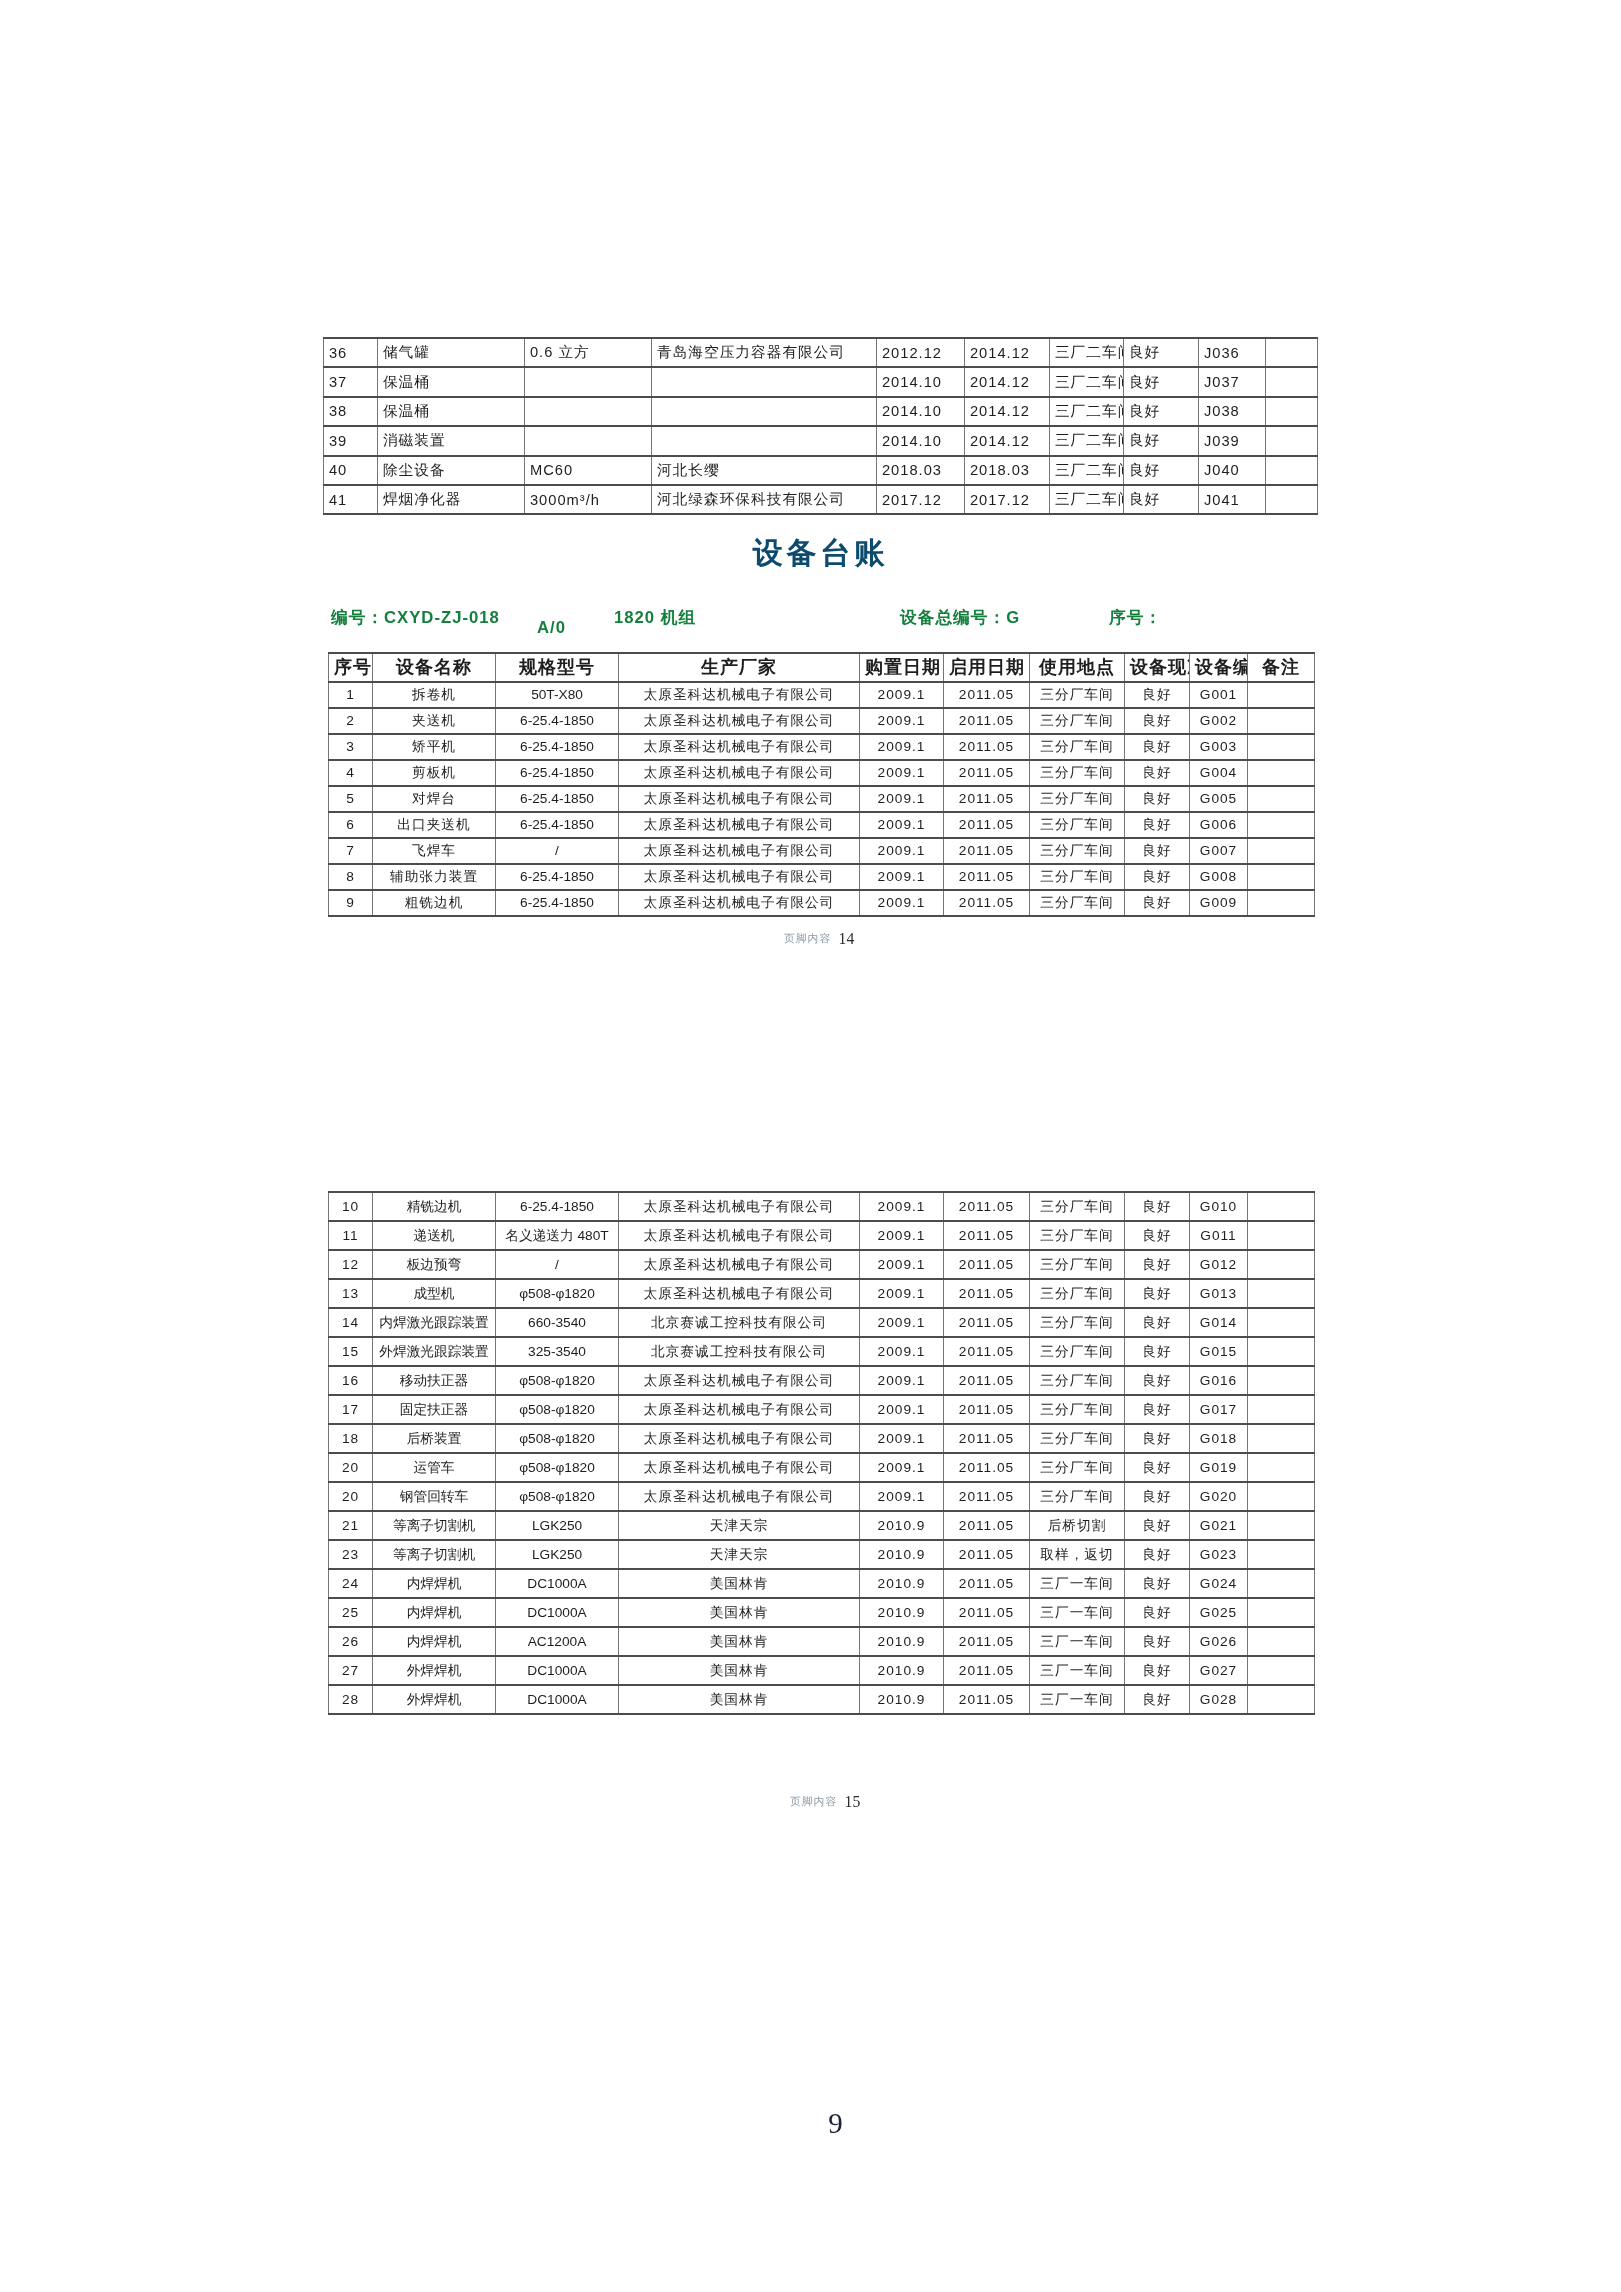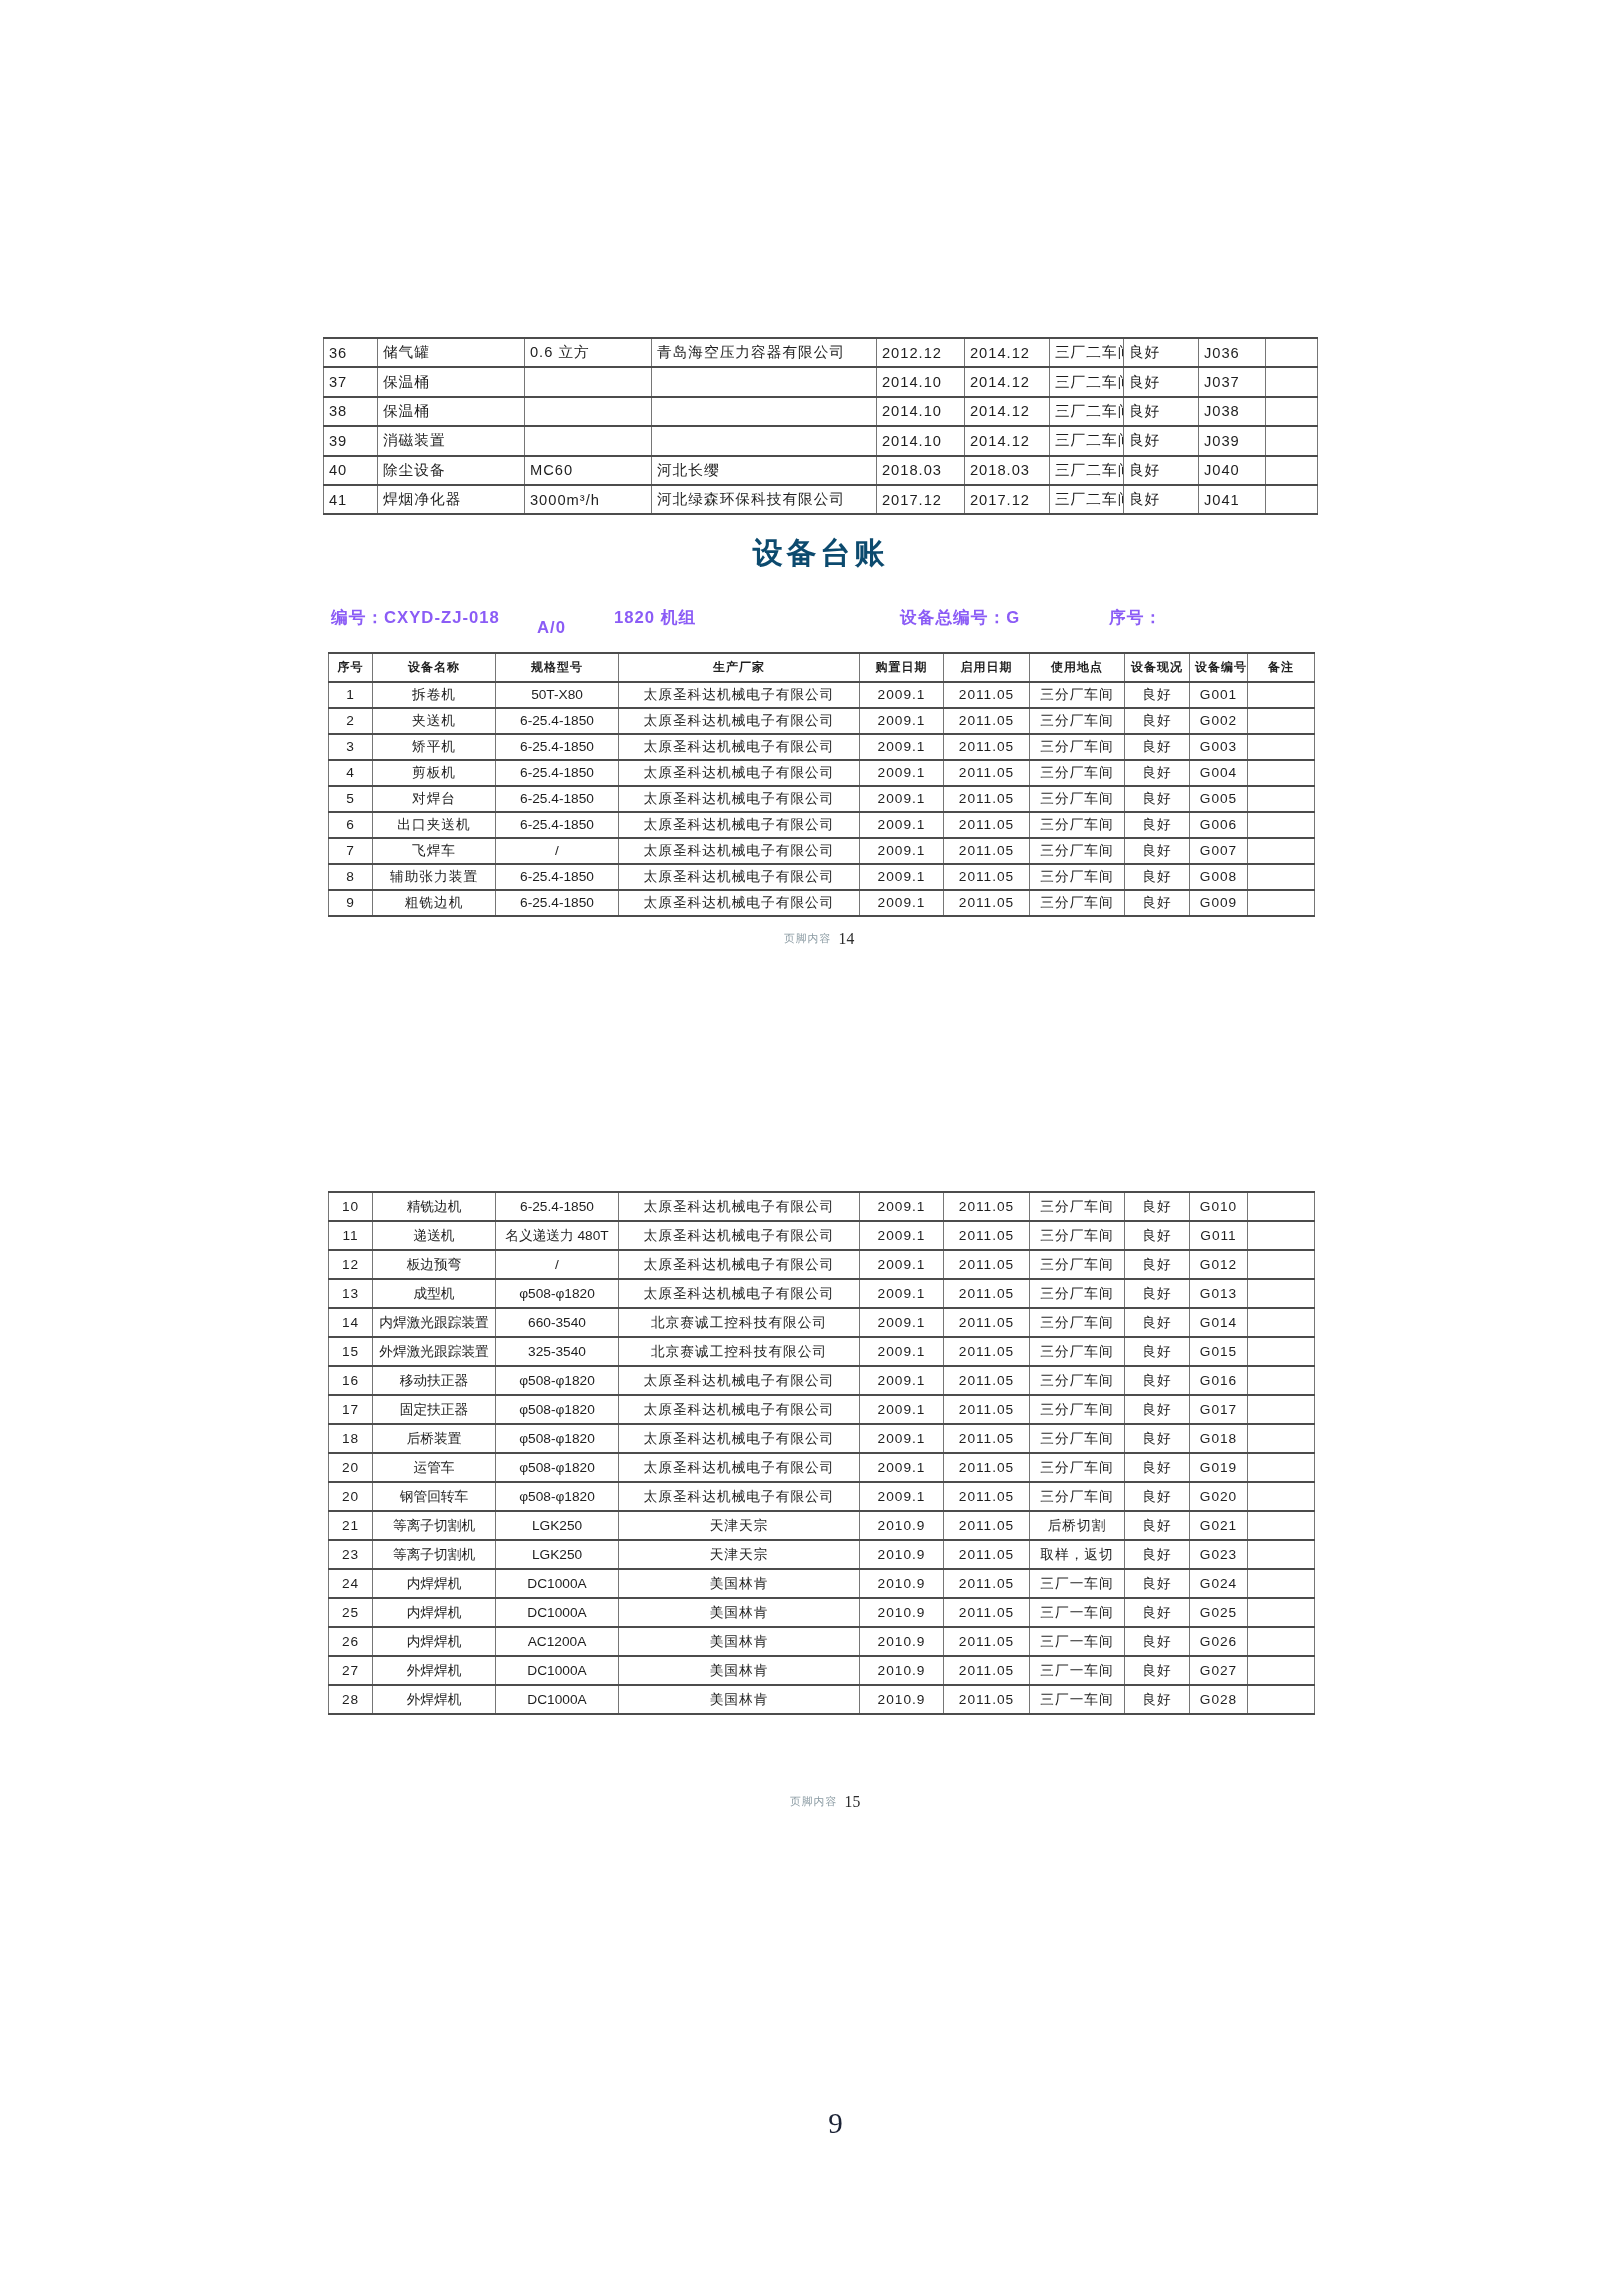--- a/index.html
+++ b/index.html
@@ -14,30 +14,30 @@
     padding:0 4.9px;overflow:hidden;white-space:nowrap;
   }
   
   .tbl-top{position:absolute;left:323px;top:337px;width:995px;padding-left:24px;}
   .tbl-top td{height:27.4px;font-size:14.7px;text-align:left;letter-spacing:1px;}
   
   .title{
     position:absolute;left:323px;top:533px;width:995px;text-align:center;
     font-size:30px;font-weight:bold;letter-spacing:3.9px;color:#0c4a6e;
   }
-  .meta{position:absolute;left:0;top:606px;width:1621px;height:25.5px;font-size:16.7px;font-weight:600;color:#8b5cf6;}
+  .meta{position:absolute;left:0;top:606px;width:1621px;height:25.5px;font-size:16.7px;font-weight:600;color:#15803d;}
   .meta span{position:absolute;top:0;white-space:nowrap;letter-spacing:1px;}
   .m-docno{left:331px;}
   .m-rev{left:537px;margin-top:12px;}
   .m-unit{left:614px;}
   .m-total{left:900px;}
   .m-serial{left:1109px;}
   
   .tbl-main{position:absolute;left:328px;top:652px;width:985px;}
-  .tbl-main th{height:26.5px;font-size:12px;font-weight:600;text-align:center;letter-spacing:1px;}
+  .tbl-main th{height:26.5px;font-size:18px;font-weight:600;text-align:center;letter-spacing:1px;}
   .tbl-main td{height:24px;font-size:13.7px;text-align:center;letter-spacing:1px;}
   .tbl-main td:nth-child(3){letter-spacing:0;}
   
   .tbl-cont{position:absolute;left:328px;top:1191px;width:985px;}
   .tbl-cont td{height:27px;font-size:13.7px;text-align:center;letter-spacing:1px;}
   .tbl-cont td:nth-child(2),.tbl-cont td:nth-child(3){letter-spacing:0;}
   
   .footnote{position:absolute;white-space:nowrap;}
   .footnote .fn-label{font-size:10.8px;color:#8a9aa2;letter-spacing:1px;vertical-align:middle;text-align:center;}
   .footnote .fn-num{font-size:15.7px;color:#2c2c2c;font-family:"Liberation Serif",serif;margin-left:2.9px;vertical-align:middle;}

